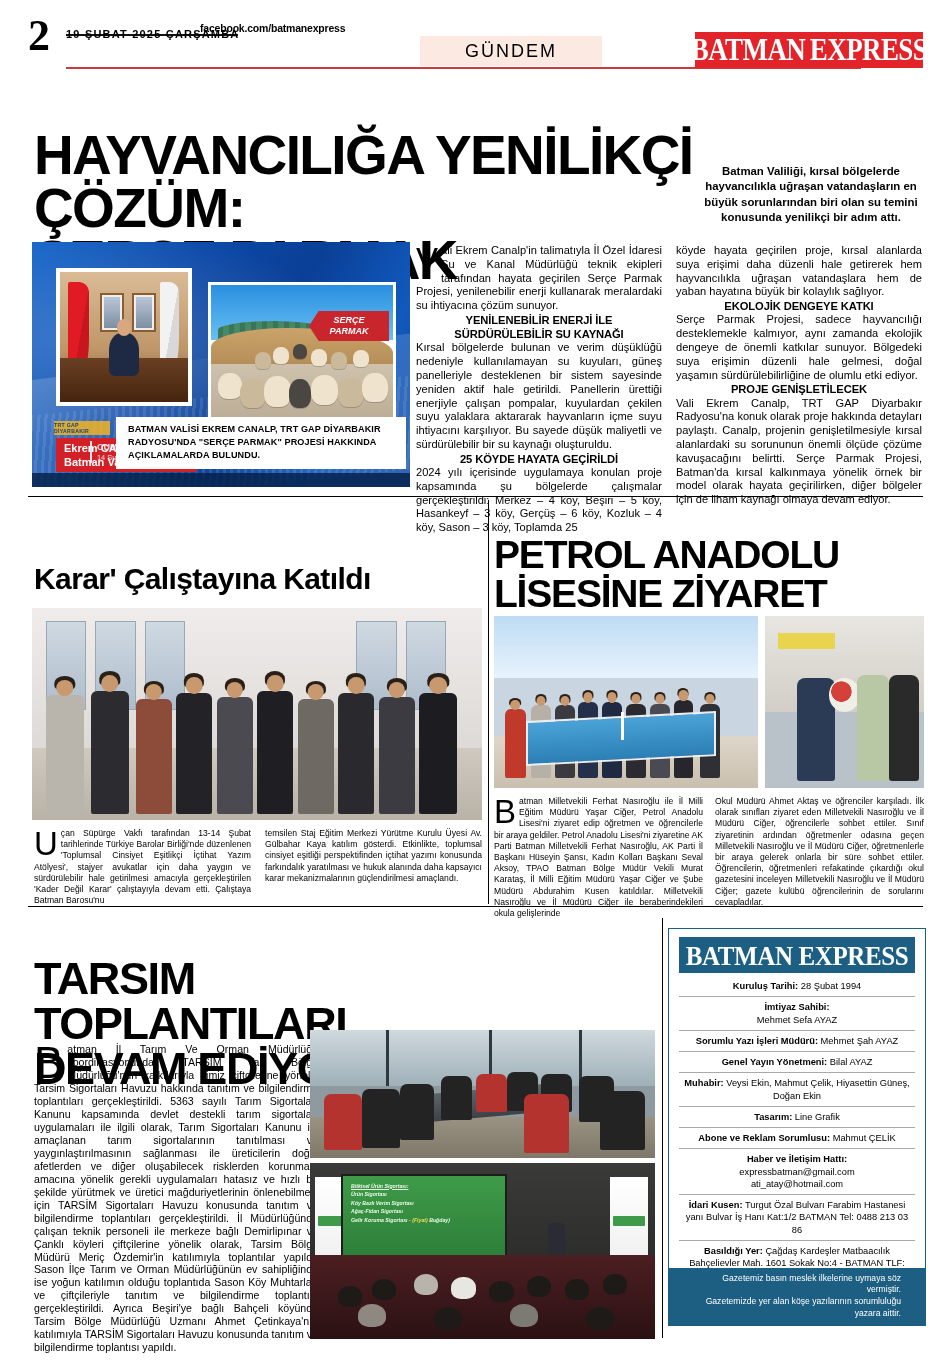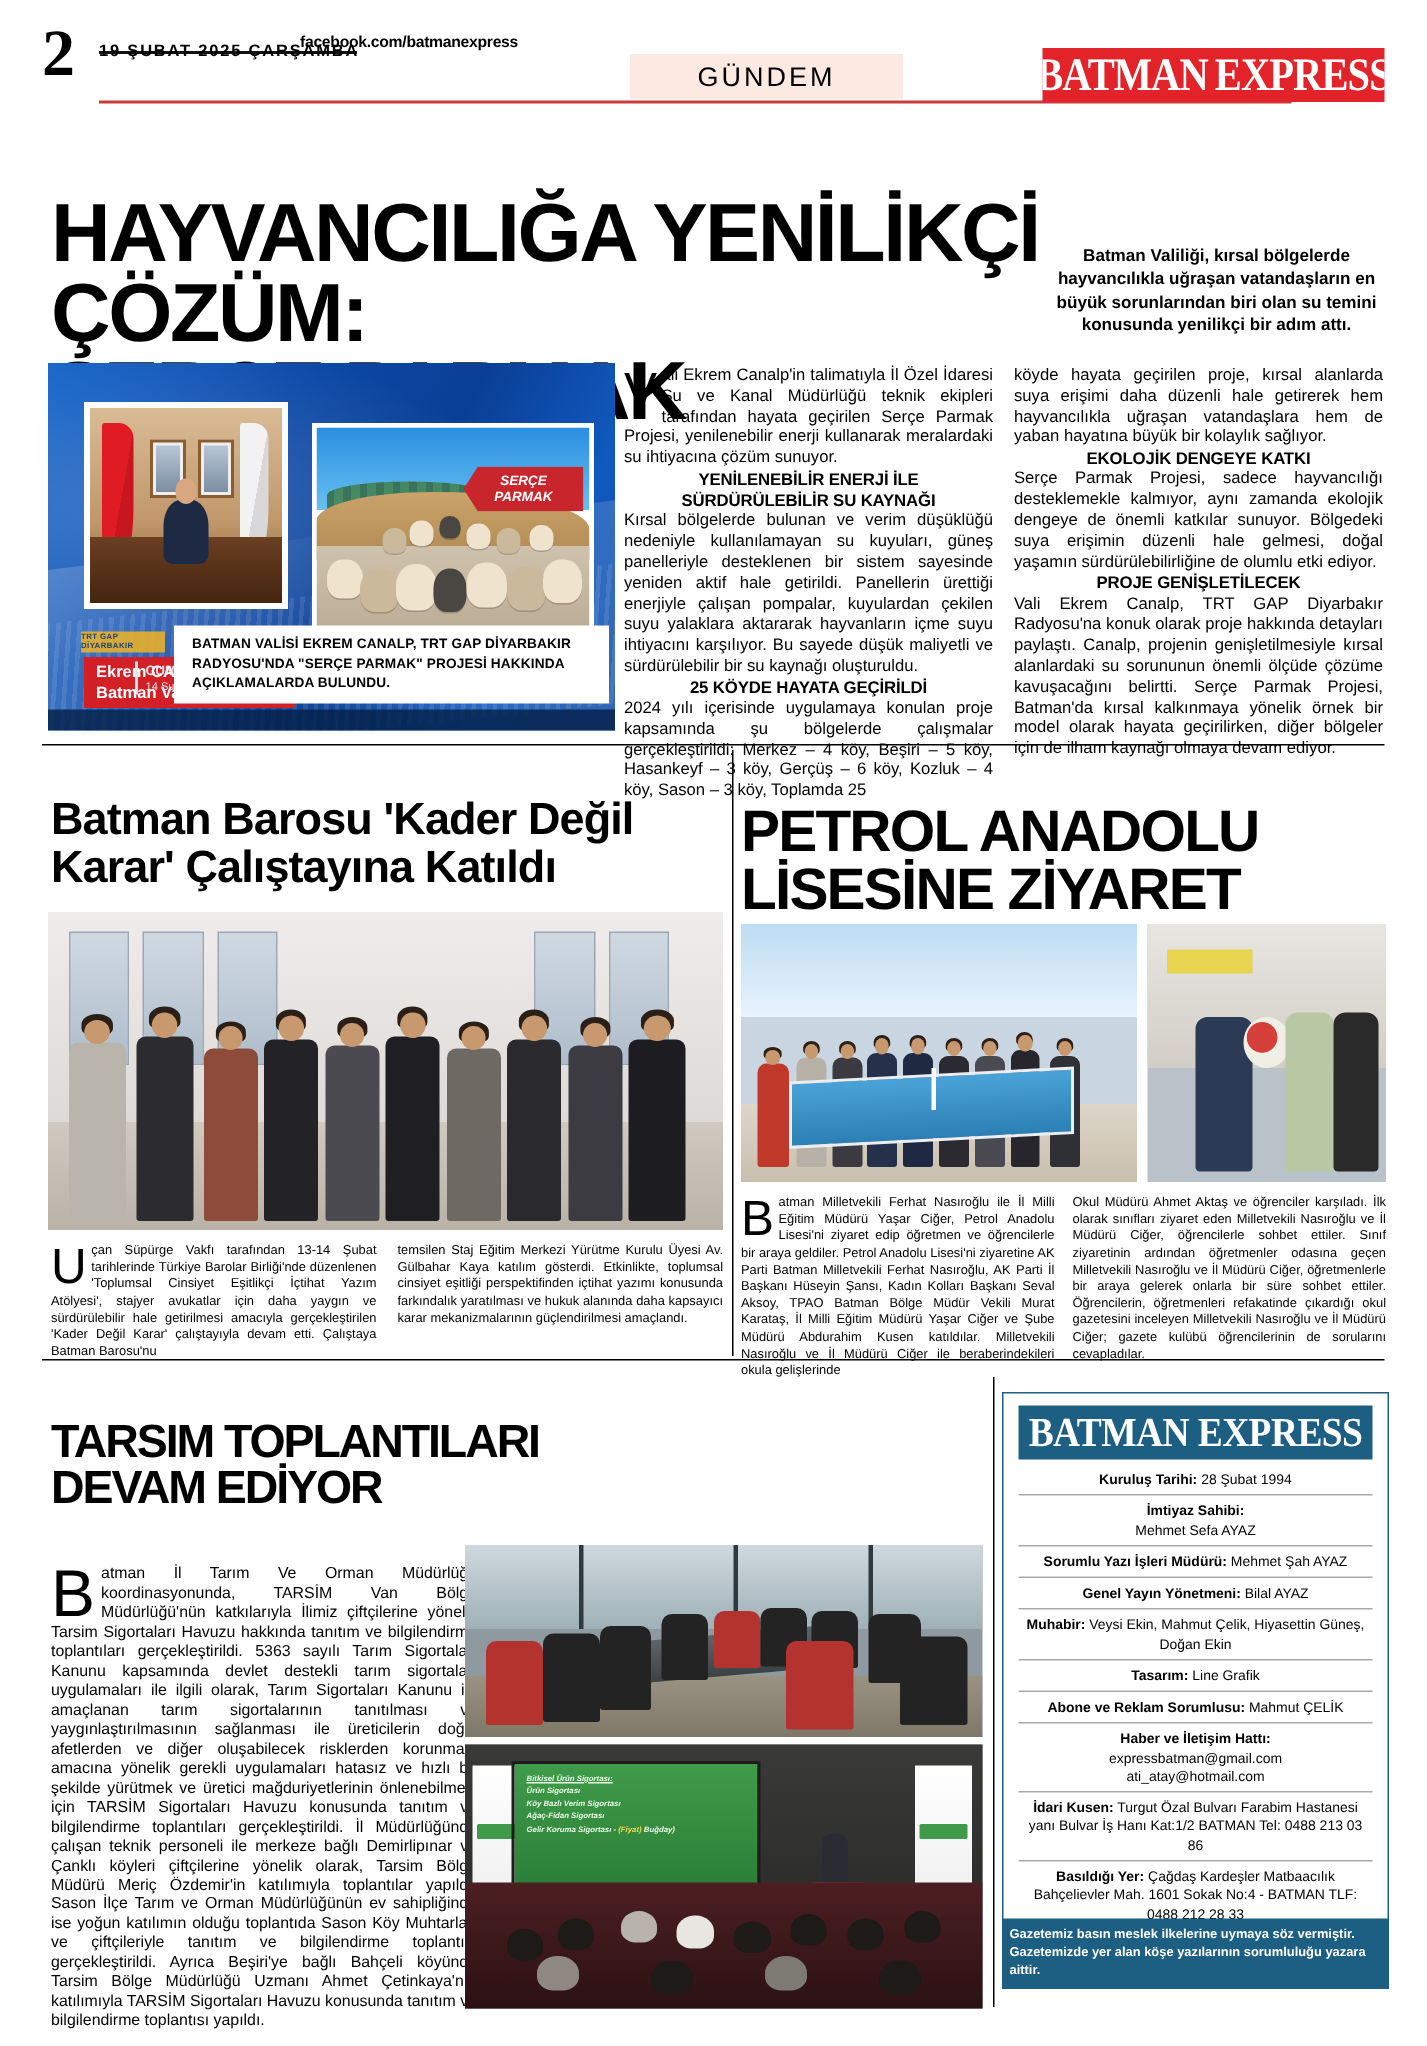--- a/index.html
+++ b/index.html
@@ -230,21 +230,21 @@
   .pp-lady2 { position:absolute; left:78%; bottom:4%; width:19%; height:62%;
     background:#2a2a2a; border-radius:8px 8px 3px 3px; }
   .petrol-cols { position:absolute; left:2px; top:298px; width:430px; display:flex; gap:12px; }
   .petrol-cols .col { width:209px; font-size:8.6px; line-height:1.305; text-align:justify; }
   .petrol-cols .col p { margin:0; }
 
   
   .tarsim-wrap { position:absolute; left:28px; top:915px; width:632px; height:425px; }
   .tarsim-head {
     position:absolute; left:6px; top:4px; width:470px;
-    font-size:31px; font-weight:800; line-height:1.0; letter-spacing:-1.4px;
+    font-size:45px; font-weight:800; line-height:1.0; letter-spacing:-1.4px;
   }
   .tarsim-text {
     position:absolute; left:6px; top:128px; width:284px;
     font-size:10.6px; line-height:1.225; text-align:justify;
   }
   .tarsim-text p { margin:0; }
   .tarsim-text .dropcap::first-letter {
     float:left; font-size:44px; line-height:0.80; font-weight:400; padding:2px 4px 0 0;
   }
   .tarsim-ph1 { position:absolute; left:310px; top:1030px; width:345px; height:128px;
@@ -296,21 +296,21 @@
   .imp-rows { padding:0 10px; }
   .imp-row {
     border-top:1px solid #a9a9a9; padding:4px 2px 4px;
     text-align:center; font-size:9.3px; line-height:1.32;
   }
   .imp-row:first-child { border-top:none; padding-top:7px; }
   .imp-row b { font-weight:700; }
   .imp-foot {
     position:absolute; left:-1px; right:-1px; bottom:-1px;
     background:#1d5f82; color:#fff; font-size:8.6px; line-height:1.38;
-    text-align:left; padding:5px 5px 6px;font-weight:bold;
+    text-align:right; padding:5px 25px 6px;
   }
 
   .col-div { position:absolute; width:1px; background:#000; }
   .row-div { position:absolute; height:1px; background:#000; }
 </style>
 </head>
 <body>
 
 <div class="page">
 
@@ -411,21 +411,21 @@
     <p>Vali Ekrem Canalp, TRT GAP Diyarbakır Radyosu'na konuk olarak proje hakkında detayları paylaştı. Canalp, projenin genişletilmesiyle kırsal alanlardaki su sorununun önemli ölçüde çözüme kavuşacağını belirtti. Serçe Parmak Projesi, Batman'da kırsal kalkınmaya yönelik örnek bir model olarak hayata geçirilirken, diğer bölgeler için de ilham kaynağı olmaya devam ediyor.</p>
   </div>
 
   <div class="row-div" style="left:28px; top:496px; width:895px;"></div>
   <div class="col-div" style="left:488px; top:500px; height:404px;"></div>
   <div class="row-div" style="left:28px; top:906px; width:895px;"></div>
   <div class="col-div" style="left:662px; top:918px; height:420px;"></div>
 
   <div class="barosu-wrap">
     <h2 class="barosu-head">
-      <span>Batman Barosu 'Kader Değil</span><br>
+      <br>
       <span>Karar' Çalıştayına Katıldı</span>
     </h2>
     <div class="barosu-photo">
       <div class="bp-wall"></div>
       <div class="bp-win" style="left:3%;"></div>
       <div class="bp-win" style="left:14%;"></div>
       <div class="bp-win" style="left:25%;"></div>
       <div class="bp-win" style="left:72%;"></div>
       <div class="bp-win" style="left:83%;"></div>
       <div class="bp-floor"></div>

